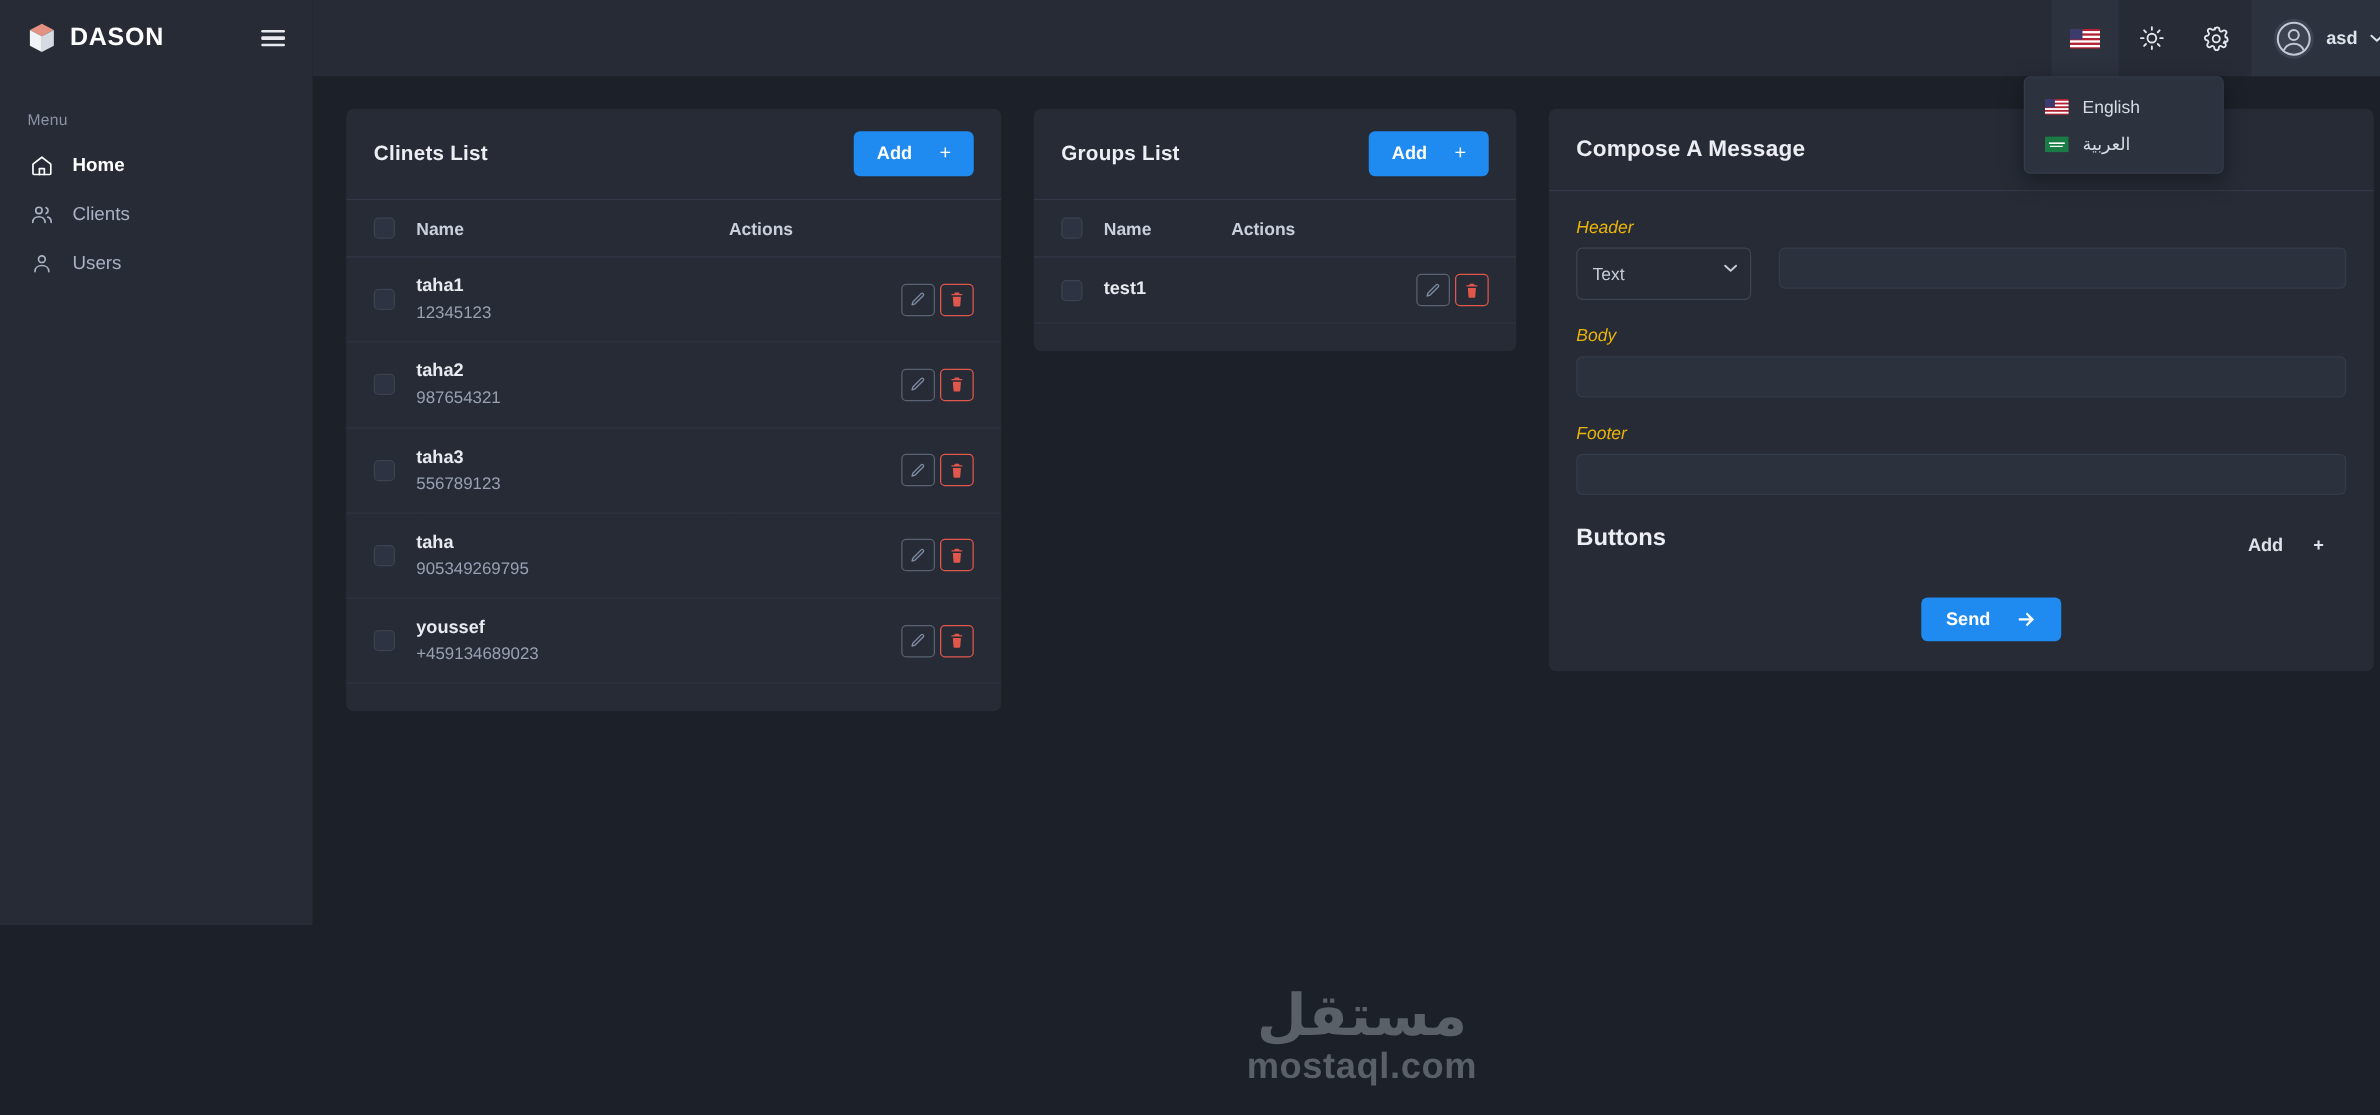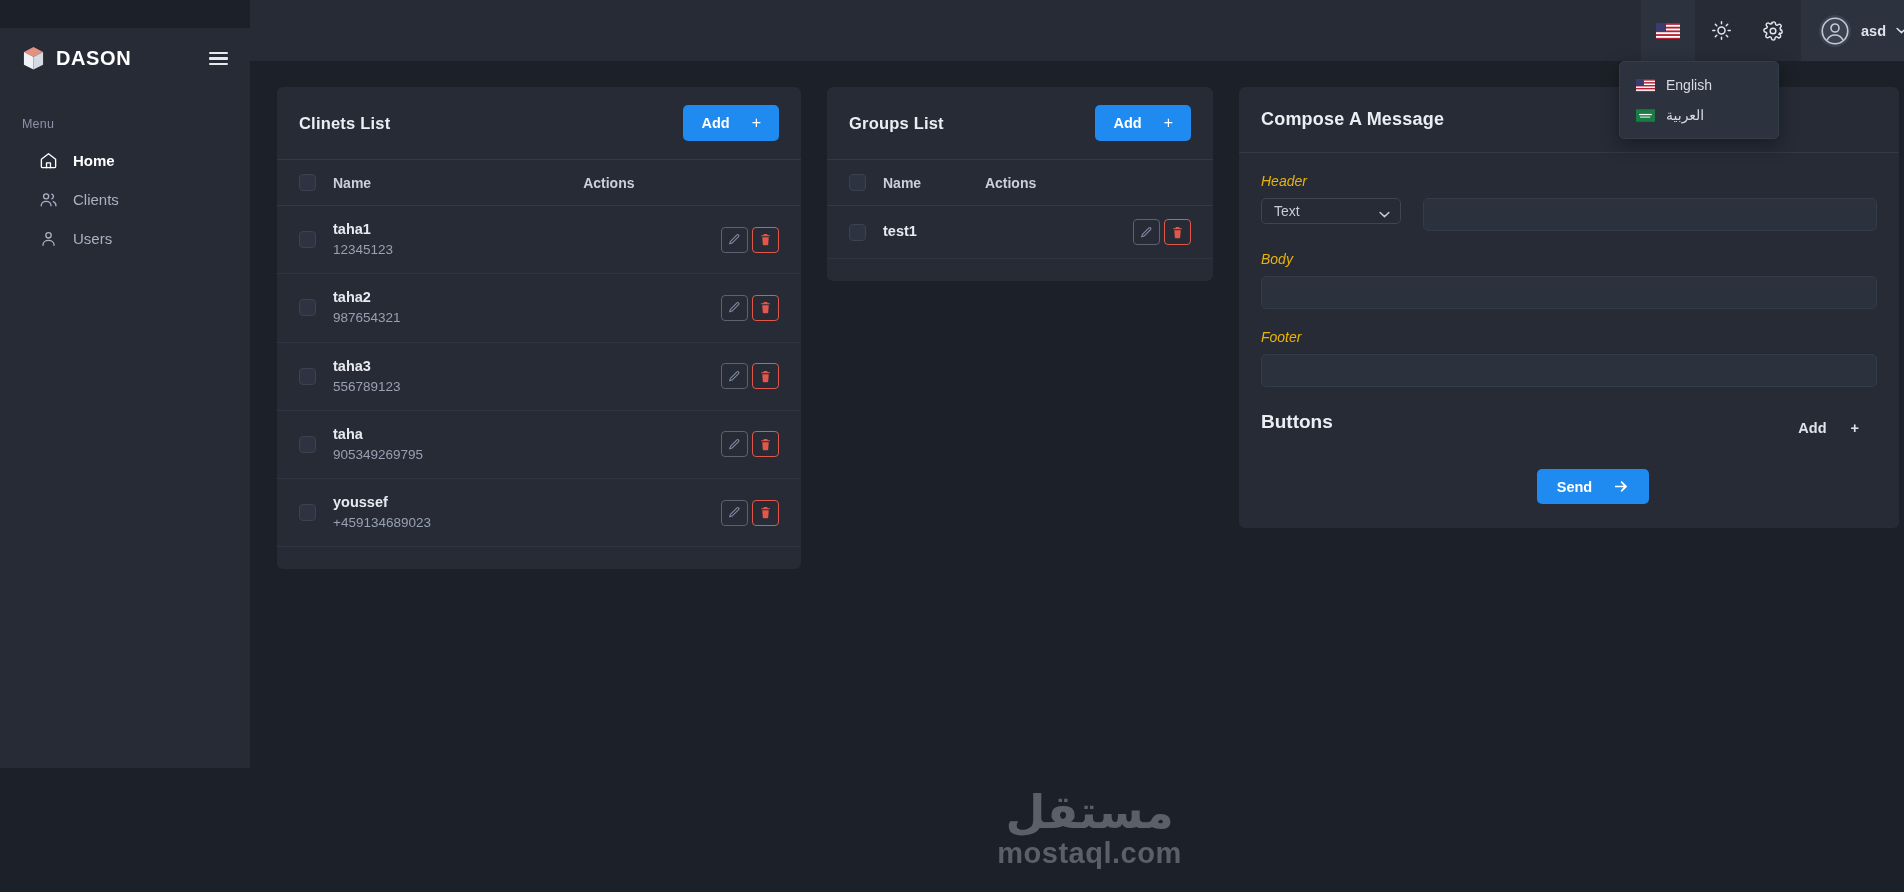--- a/index.html
+++ b/index.html
@@ -9,40 +9,40 @@
     font-family: "Liberation Sans", sans-serif;
     overflow: hidden;
   }
   .app { display: flex; width: 1904px; height: 892px; position: relative; }
 
   
   .sidebar {
     width: 250px; min-width: 250px; height: 740px;
     background: #262b36;
     display: flex; flex-direction: column;
-    position: relative; z-index: 30; margin-top: 28px;
+    position: relative; z-index: 30;
   }
   .sidebar-head {
     height: 61px; display: flex; align-items: center;
     padding: 0 18px 0 22px; justify-content: space-between;
   }
   .brand { display: flex; align-items: center; gap: 11px; }
   .brand-logo { width: 23px; height: 25px; display: block; }
   .brand-name {
     color: #ffffff; font-size: 20px; font-weight: 700; letter-spacing: .6px;
   }
   .burger { display: flex; flex-direction: column; gap: 3px; cursor: pointer; padding: 4px; }
   .burger span { display: block; width: 19px; height: 2.4px; background: #e7e9ee; border-radius: 1px; }
 
   .menu-label {
     color: #8b93a5; font-size: 12.5px; padding: 28px 0 10px 22px; letter-spacing: .2px;
   }
   .nav-item {
     display: flex; align-items: center; gap: 15px;
-    padding: 10px 39px; cursor: pointer; font-size: 15px;
+    padding: 10px 24px; cursor: pointer; font-size: 15px;
     color: #a9b1c2; position: relative;
   }
   .nav-item .nav-ico { width: 19px; height: 19px; display: block; flex: 0 0 19px; }
   .nav-item.active { color: #ffffff; font-weight: 600; }
   .nav-item.active .nav-ico path,
   .nav-item.active .nav-ico circle { stroke: #ffffff; }
 
   
   .main { flex: 1; height: 892px; display: flex; flex-direction: column; position: relative; }
 
@@ -131,21 +131,21 @@
   }
   .icon-btn.edit { border: 1px solid #5a6170; }
   .icon-btn.del  { border: 1px solid #e2574c; }
 
   
   .compose-body { padding: 20px 22px 24px 22px; }
   .field-label { color: #eab308; font-size: 14px; margin-bottom: 9px; display: block; font-style: italic; }
   .row-header { display: flex; gap: 22px; margin-bottom: 20px; }
   .sel-wrap { position: relative; width: 140px; }
   .sel {
-    width: 140px; height: 26px; background: transparent; color: #c6ccd8;
+    width: 140px; height: 42px; background: transparent; color: #c6ccd8;
     border: 1px solid #3d4452; border-radius: 5px; padding: 0 30px 0 12px;
     font-size: 14px; font-family: inherit; appearance: none; cursor: pointer;
   }
   .sel-caret { position: absolute; right: 11px; top: 13px; width: 11px; height: 7px; pointer-events: none; }
   .inp {
     flex: 1; height: 33px; background: #2b313d; border: 1px solid #343b49;
     border-radius: 5px; color: #dfe3ea; padding: 0 12px; font-size: 14px; font-family: inherit;
   }
   .inp-block { width: 100%; height: 33px; background: #2b313d; border: 1px solid #343b49;
     border-radius: 5px; color: #dfe3ea; padding: 0 12px; font-size: 14px; font-family: inherit; }

